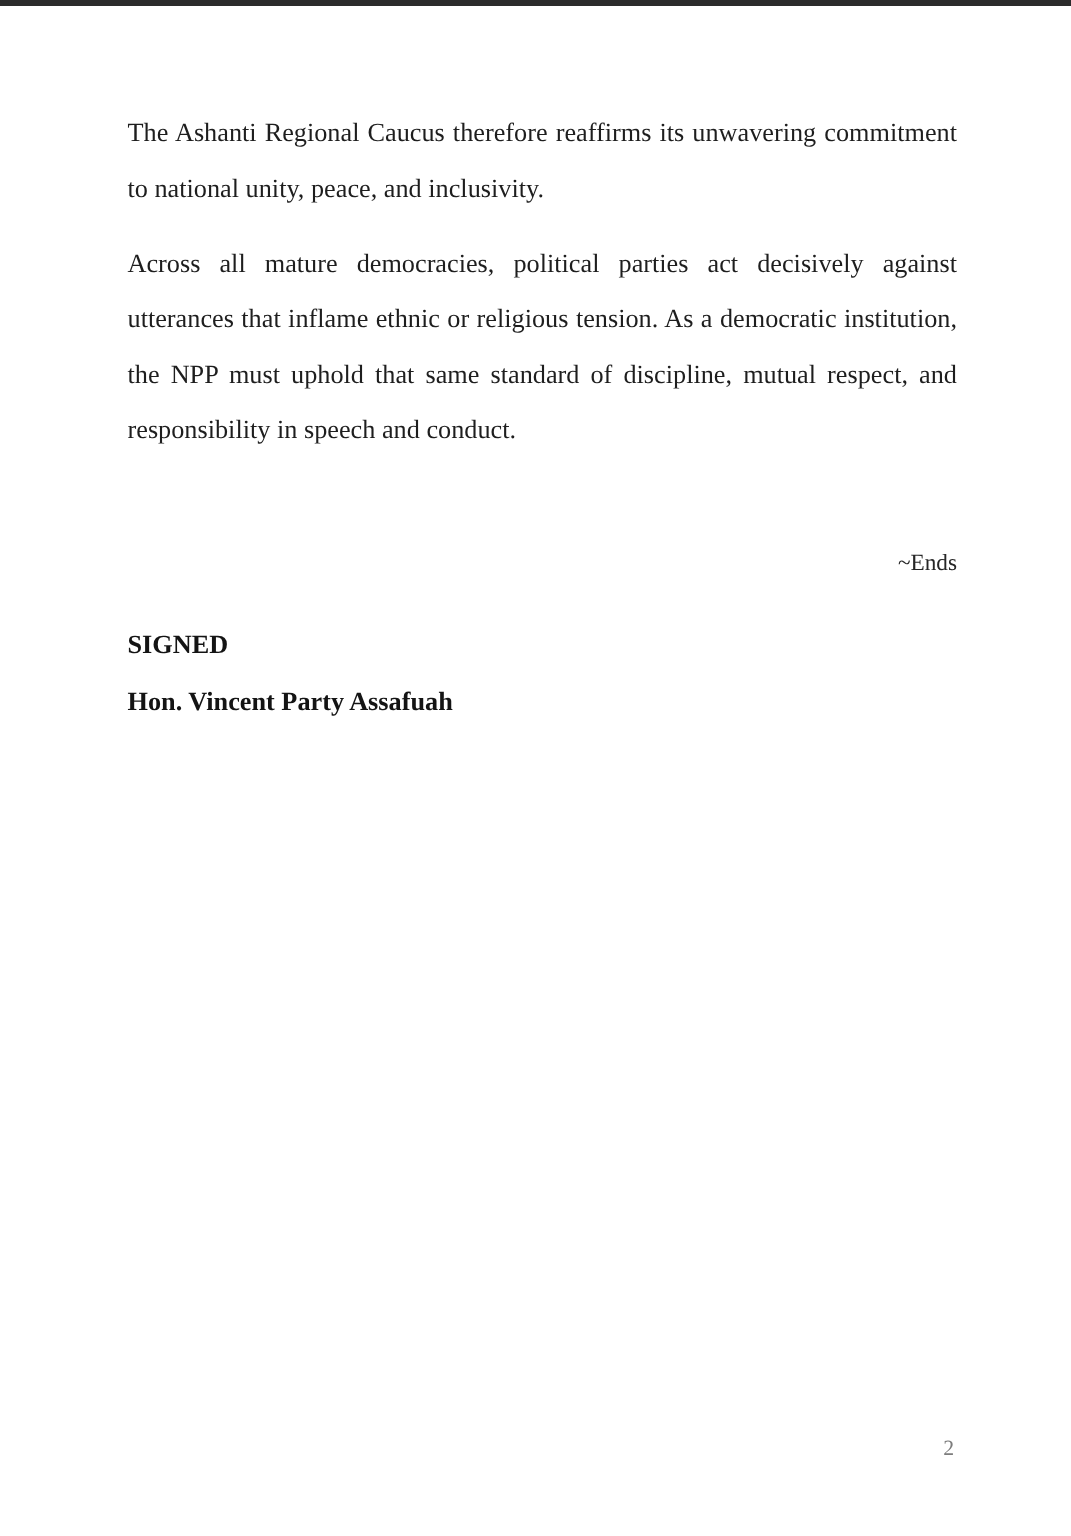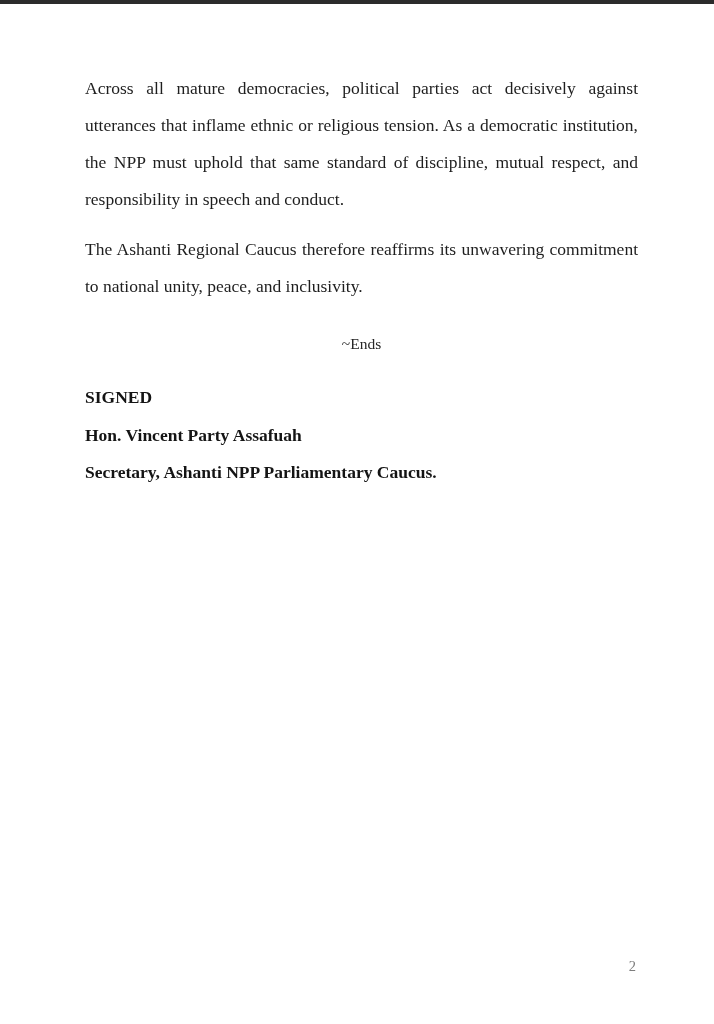--- a/index.html
+++ b/index.html
@@ -34,24 +34,24 @@
     line-height: 37px;
     text-align: justify;
     text-justify: inter-word;
     margin: 0 0 13px 0;
     color: #1e1e1e;
   }
   .body-paragraph:last-of-type {
     margin-bottom: 0;
   }
   .ends-marker {
-    text-align: center;
+    text-align: right;
     font-size: 15.5px;
     color: #262626;
-    margin-top: 30px;
+    margin-top: 62px;
     margin-bottom: 14px;
   }
   .signature-block {
     margin-top: 26px;
   }
   .signature-line {
     font-weight: bold;
     font-size: 17.5px;
     line-height: 37.5px;
     color: #141414;
@@ -64,29 +64,28 @@
     color: #7d7d7d;
   }
 </style>
 </head>
 <body>
 
 <div class="top-edge-bar"></div>
 
 <div class="page-content">
 
+  <p class="body-paragraph">The Ashanti Regional Caucus therefore reaffirms its unwavering commitment to national unity, peace, and inclusivity.</p>
+
   <p class="body-paragraph">Across all mature democracies, political parties act decisively against utterances that inflame ethnic or religious tension. As a democratic institution, the NPP must uphold that same standard of discipline, mutual respect, and responsibility in speech and conduct.</p>
-
-  <p class="body-paragraph">The Ashanti Regional Caucus therefore reaffirms its unwavering commitment to national unity, peace, and inclusivity.</p>
 
 
 
   <div class="ends-marker">~Ends</div>
 
   <div class="signature-block">
     <div class="signature-line">SIGNED</div>
     <div class="signature-line">Hon. Vincent Party Assafuah</div>
-    <div class="signature-line">Secretary, Ashanti NPP Parliamentary Caucus.</div>
   </div>
 
 </div>
 
 <div class="page-number">2</div>
 
 </body></html>

